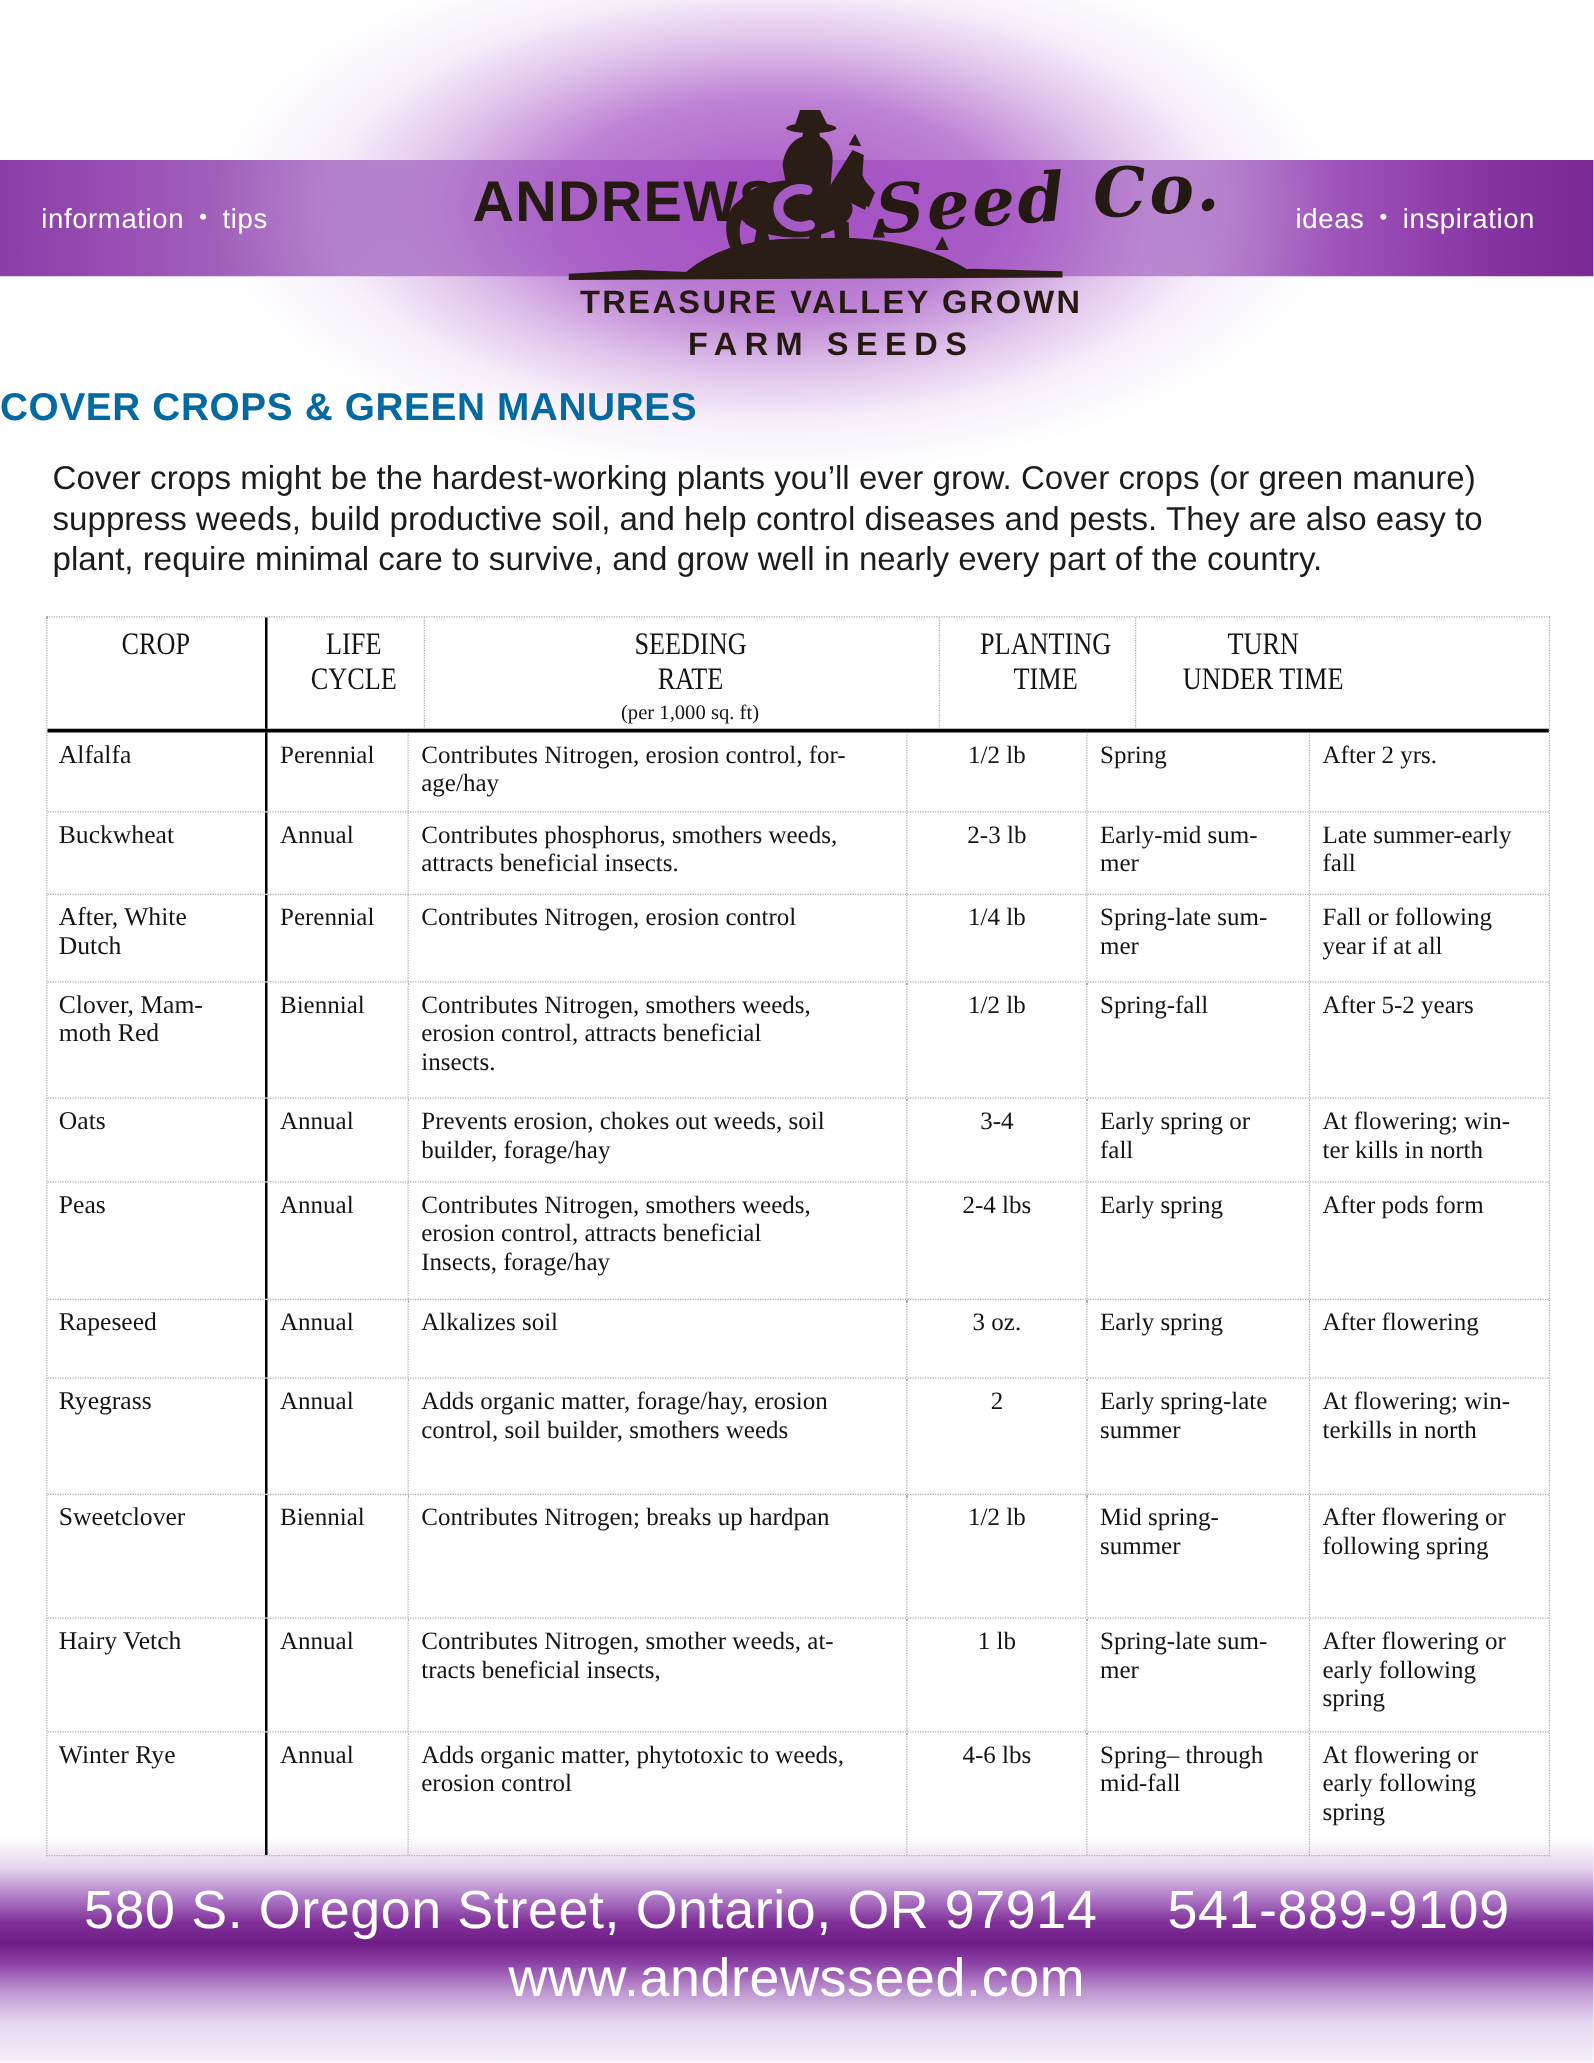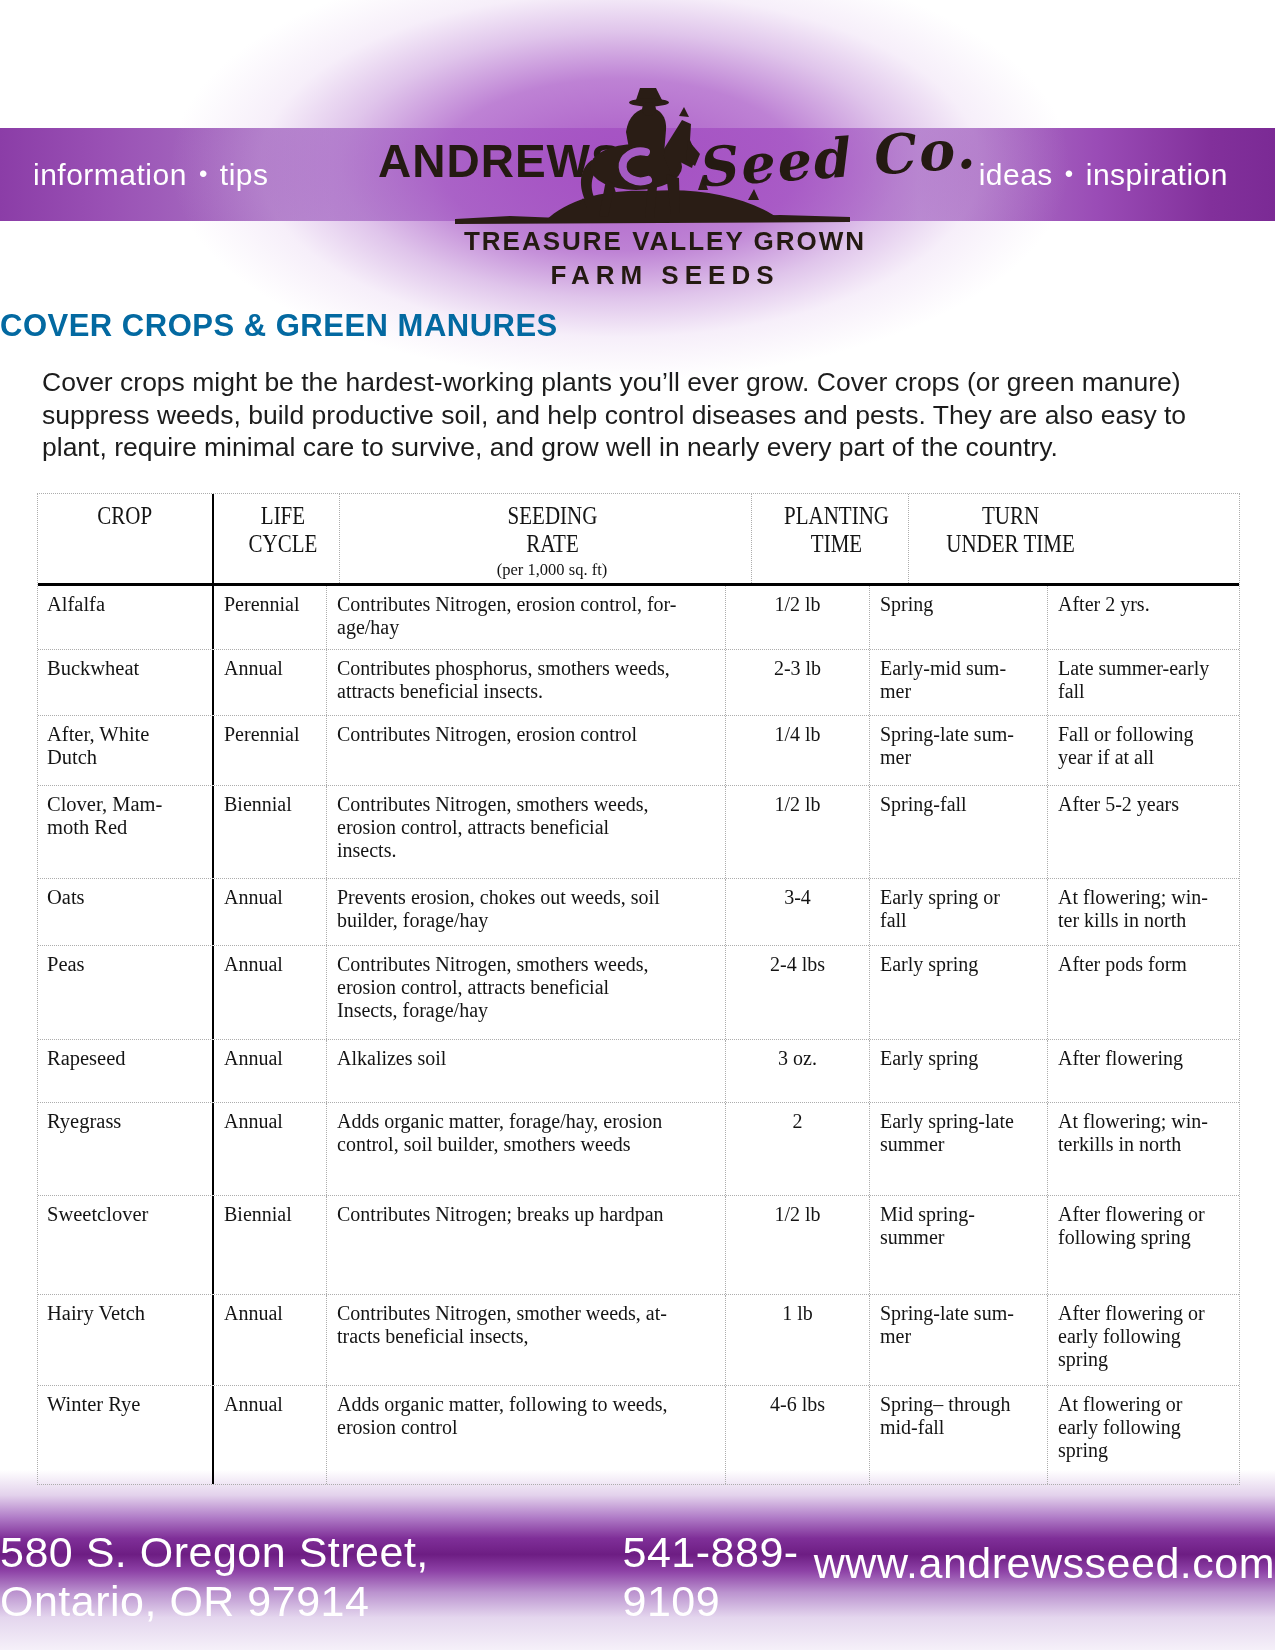--- a/index.html
+++ b/index.html
@@ -10,21 +10,21 @@
   .top-band{position:absolute;left:0;top:128px;width:1275px;height:93px;z-index:1;
     background:linear-gradient(90deg,#8b3da7 0%,#9950b4 8%,#b080ca 26%,#b184cb 34%,
       #a65fc2 48%,#aa60c5 60%,#b586cd 72%,#9a4cb6 86%,#82309b 95%,#7b2a95 100%);}
   .logo-glow{position:absolute;left:170px;top:-50px;width:900px;height:430px;z-index:2;
     pointer-events:none;
     background:radial-gradient(closest-side,
       rgba(165,80,195,0.95) 0%, rgba(168,88,198,0.75) 40%,
       rgba(185,125,210,0.45) 62%, rgba(215,180,230,0.22) 80%,
       rgba(240,230,248,0) 100%);}
   .tagline{position:absolute;top:128px;height:93px;z-index:3;display:flex;align-items:center;
-    color:#ffffff;font-size:30px;letter-spacing:0.5px;}
+    color:#ffffff;font-size:22px;letter-spacing:0.5px;}
   .tagline-left{left:33px;}
   .tagline-right{right:47px;align-items:center;}
   .dot{font-size:0.8em;margin:0 12px;position:relative;top:-1px;}
 
   
   .brand-left{position:absolute;left:378px;top:134px;z-index:4;color:#241a12;
     font-weight:bold;font-size:46px;letter-spacing:1px;}
   .brand-right{position:absolute;left:700px;top:126px;z-index:4;color:#241a12;
     font-family:"DejaVu Serif",serif;font-style:italic;font-weight:bold;font-size:54px;
     transform:rotate(-4deg);letter-spacing:2px;}
@@ -57,21 +57,21 @@
   .hdr-note{display:block;font-size:16.5px;margin-top:3px;}
   .cell{font-size:20px;line-height:1.14;padding:7px 10px 4px 10px;}
   .cell-crop{font-weight:normal;font-size:20.5px;padding-left:9px;}
   .cell-rate{text-align:center;}
 
   
   .footer{position:absolute;left:0;top:1470px;width:1275px;height:180px;z-index:1;
     background:linear-gradient(180deg,
       rgba(255,255,255,0) 0%, #e3d2ec 14%, #b27fc9 26%, #7f2f98 38%,
       #6d1d83 47%, #8d41a6 56%, #bb93cf 68%, #e4d6ee 82%, #f5f0f9 100%);
-    display:flex;flex-direction:row;align-items:center;color:#fff;}
+    display:flex;flex-direction:column;align-items:center;color:#fff;}
   .footer-line1{margin-top:34px;font-size:43px;letter-spacing:0.5px;display:flex;}
   .footer-phone{margin-left:56px;}
   .footer-line2{margin-top:6px;font-size:43px;letter-spacing:0.5px;}
 </style>
 </head>
 <body>
 
 <div class="page">
 
   <div class="top-band"></div>
@@ -253,21 +253,21 @@
       <div class="cell">Spring-late sum-
 mer</div>
       <div class="cell">After flowering or
 early following
 spring</div>
     </div>
 
     <div class="t-row" style="min-height:98px">
       <div class="cell cell-crop c0">Winter Rye</div>
       <div class="cell">Annual</div>
-      <div class="cell">Adds organic matter, following to weeds,
+      <div class="cell">Adds organic matter, phytotoxic to weeds,
 erosion control</div>
       <div class="cell cell-rate">4-6 lbs</div>
       <div class="cell">Spring– through
 mid-fall</div>
       <div class="cell">At flowering or
 early following
 spring</div>
     </div>
   </div>
 

